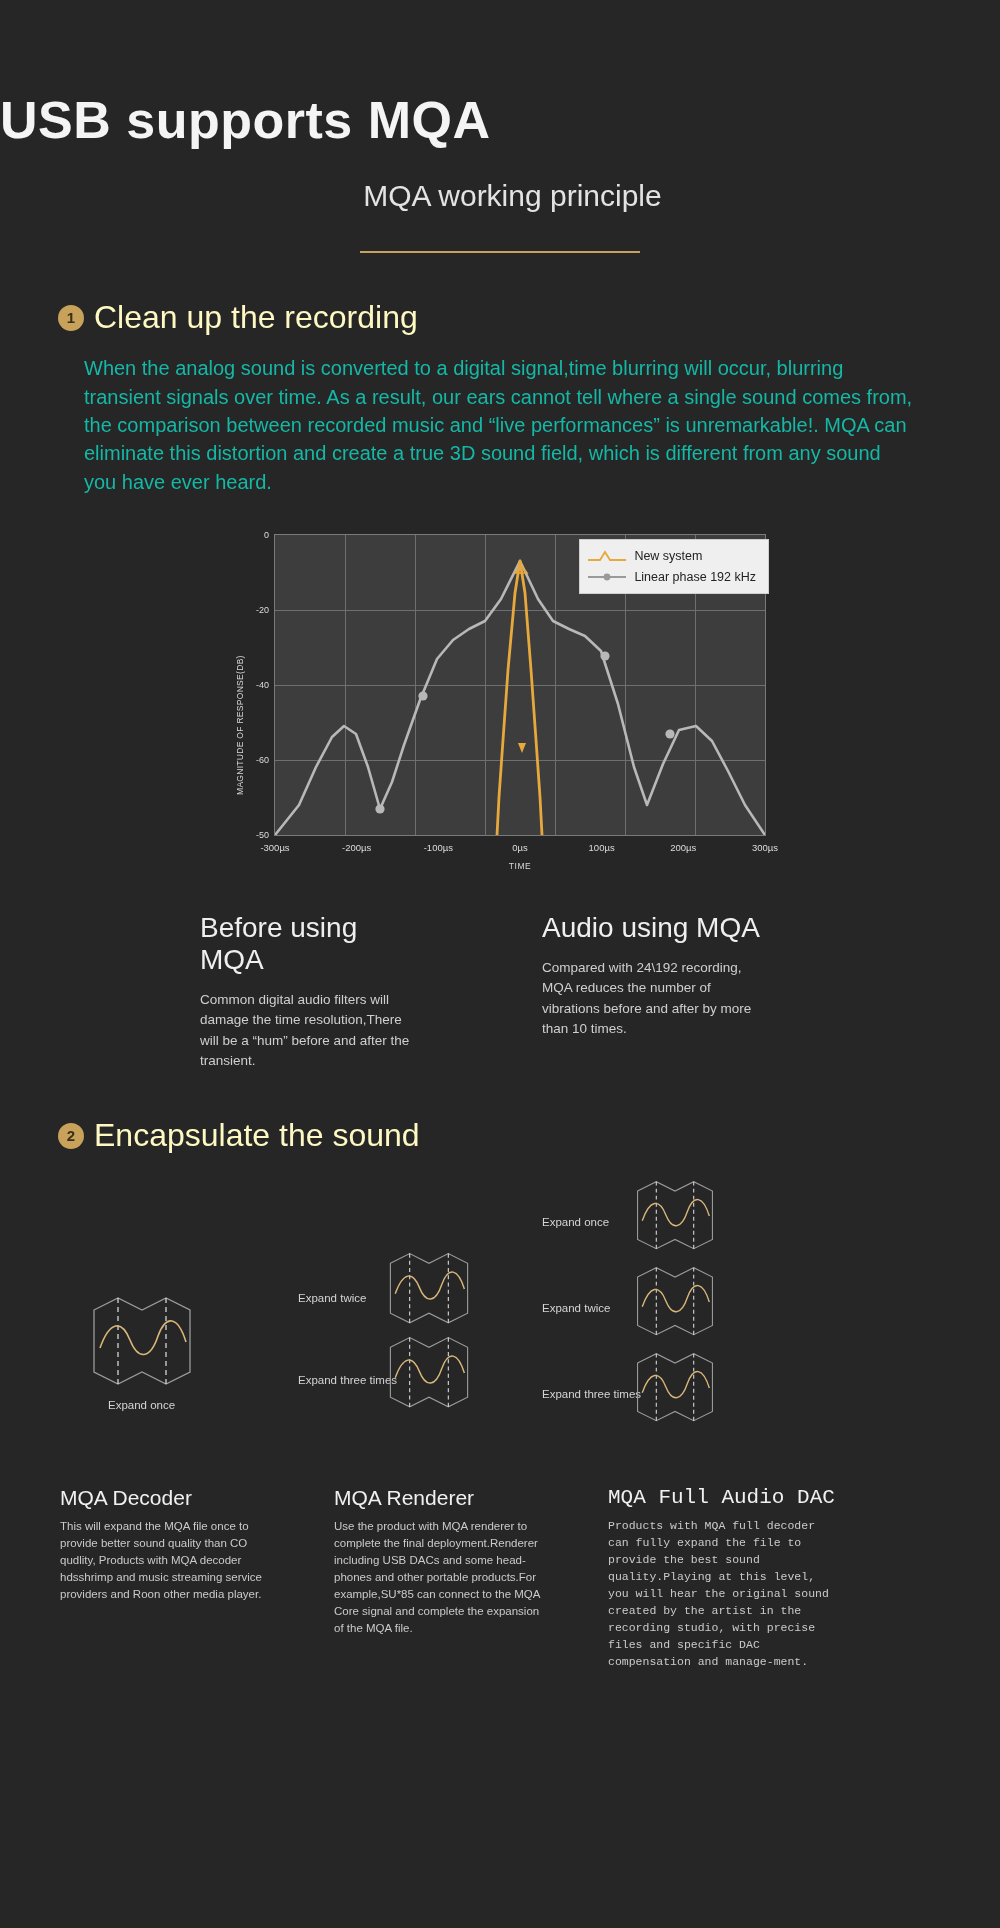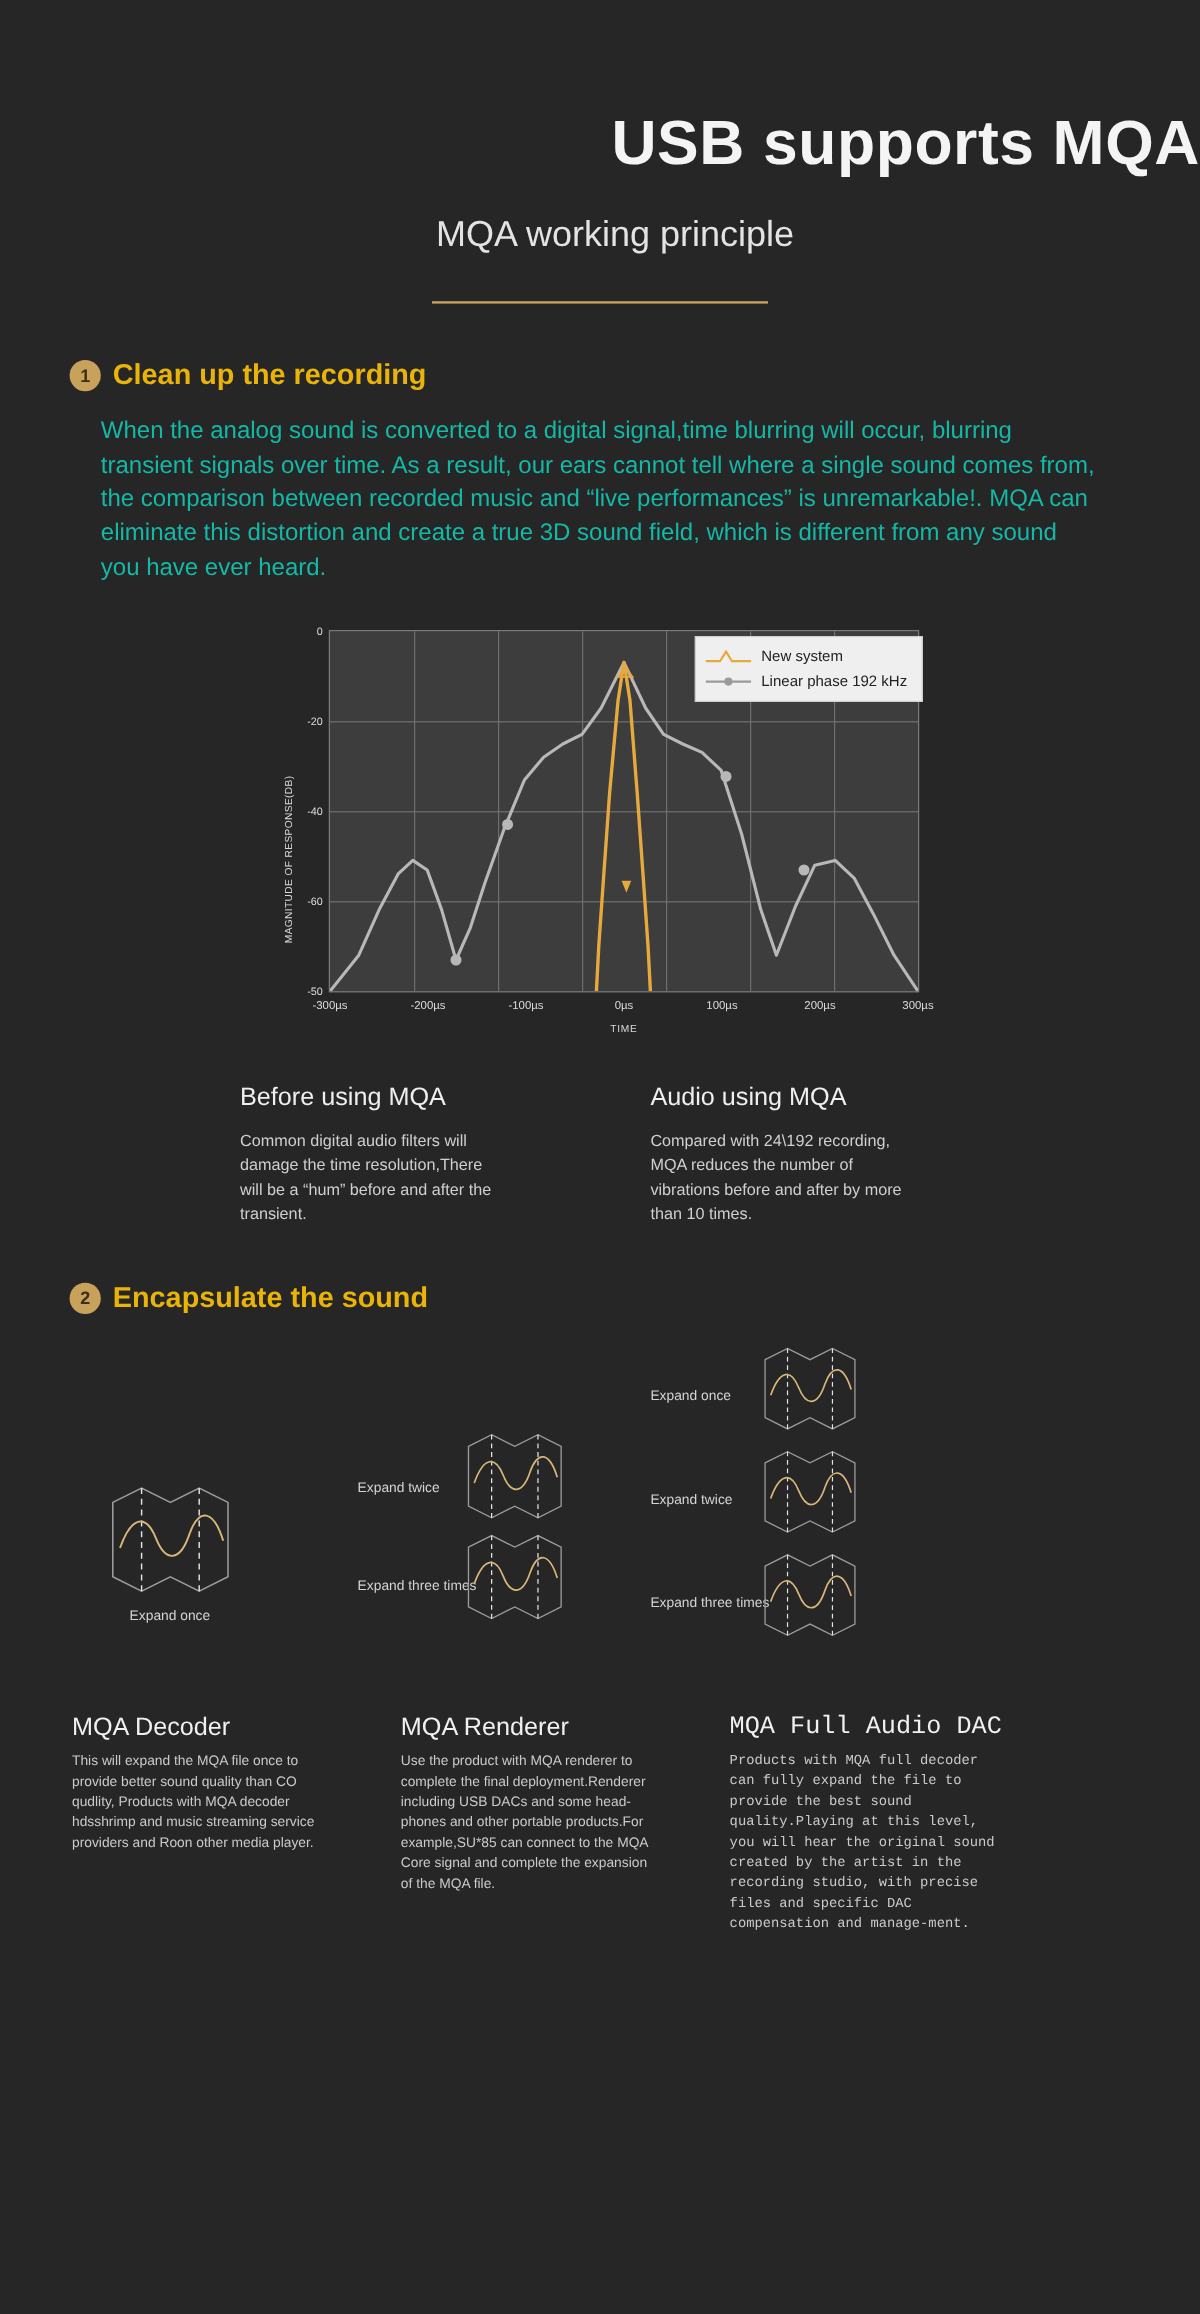--- a/index.html
+++ b/index.html
@@ -4,39 +4,39 @@
 <style>
   html,body{margin:0;padding:0;background:#262626;}
   body{
     width:1000px;height:1928px;position:relative;overflow:hidden;
     font-family:"Liberation Sans", sans-serif;color:#e9e9e9;
   }
   .page{position:absolute;inset:0;background:#262626;}
 
   
   .title{
-    text-align:right;font-size:52px;font-weight:bold;letter-spacing:.5px;
+    text-align:left;font-size:52px;font-weight:bold;letter-spacing:.5px;
     color:#f4f4f4;margin:92px 0 0 0;line-height:1.1;
   }
   .subtitle{
     text-align:center;font-size:30px;color:#e3e3e3;margin:30px 0 0 0;font-weight:400;padding-left:25px;
   }
   .rule{
     width:280px;height:2px;background:#c8a15a;margin:38px auto 0 auto;
   }
 
   
   .section{position:relative;}
   .sec-head{display:flex;align-items:center;gap:10px;margin:46px 0 0 58px;}
   .badge{
     width:26px;height:26px;border-radius:50%;background:#c8a15a;color:#3a2f18;
     font-size:15px;font-weight:bold;display:flex;align-items:center;justify-content:center;
     flex:0 0 auto;
   }
-  .sec-title{font-size:24px;color:#eab308;font-weight:700;}
+  .sec-title{font-size:32px;color:#fef9c3;font-weight:400;}
 
   .para{
     margin:18px 84px 0 84px;font-size:20px;line-height:1.42;color:#14b8a6;
   }
 
   
   .chart-wrap{
     position:relative;margin:30px auto 0 auto;width:560px;height:360px;
   }
   .plot{
@@ -69,21 +69,21 @@
     display:flex;flex-direction:column;gap:7px;
   }
   .leg-row{display:flex;align-items:center;gap:8px;white-space:nowrap;}
   .leg-swatch{width:38px;height:12px;display:block;}
 
   
   .ba{
     display:flex;margin:26px 0 0 200px;gap:122px;
   }
   .ba-col{width:220px;}
-  .ba-h{font-size:21px;color:#efefef;margin-bottom:14px;}
+  .ba-h{font-size:28px;color:#efefef;margin-bottom:14px;}
   .ba-p{font-size:13.5px;line-height:1.5;color:#cfcfcf;}
 
   
   .orig{
     position:relative;height:280px;margin:30px 0 0 0;
   }
   .fold{position:absolute;}
   .fold svg{display:block;}
   .cap{
     position:absolute;font-size:11.5px;color:#d4d4d4;white-space:nowrap;

